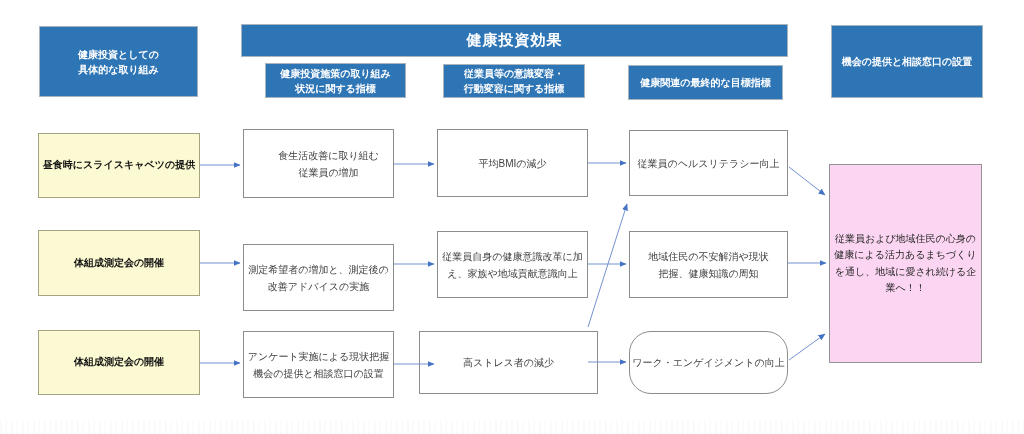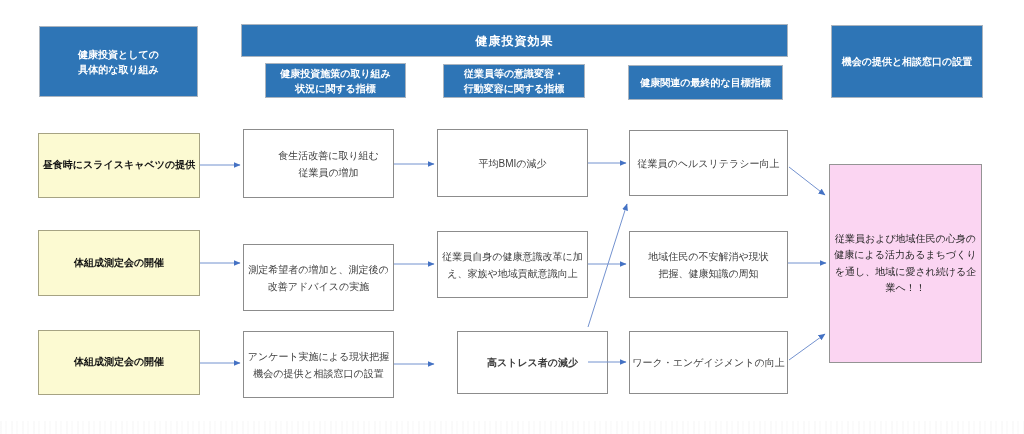--- a/index.html
+++ b/index.html
@@ -21,21 +21,21 @@
     font-size: 10px;
   }
   
   .hdr {
     background: var(--blue, #2E75B6);
     color: #ffffff;
     font-weight: bold;
     border: 1px solid #aab4bf;
     line-height: 1.5;
   }
-  .banner { font-size: 12px; letter-spacing: 1px; }
+  .banner { font-size: 15px; letter-spacing: 1px; }
   
   .act {
     background: var(--yellow, #FCFAD2);
     border: 1px solid var(--yellow-border, #A6A383);
     color: #111111;
     font-weight: bold;
     white-space: nowrap;
   }
   
   .met {
@@ -94,26 +94,26 @@
   <div class="box met" style="left:243px; top:129px; width:151px; height:69px;padding-left:20px;">食生活改善に取り組む
 従業員の増加</div>
   <div class="box met" style="left:243px; top:244px; width:151px; height:67px;">測定希望者の増加と、測定後の
 改善アドバイスの実施</div>
   <div class="box met" style="left:243px; top:331px; width:151px; height:67px;">アンケート実施による現状把握
 機会の提供と相談窓口の設置</div>
 
   <div class="box met" style="left:437px; top:129px; width:151px; height:68px;">平均BMIの減少</div>
   <div class="box met" style="left:437px; top:231px; width:151px; height:67px;">従業員自身の健康意識改革に加
 え、家族や地域貢献意識向上</div>
-  <div class="box met" style="left:457px; top:331px; width:151px; height:63px;font-weight:bold;">高ストレス者の減少</div>
+  <div class="box met" style="left:419px; top:331px; width:179px; height:63px;">高ストレス者の減少</div>
 
   <div class="box met" style="left:629px; top:130px; width:159px; height:66px;">従業員のヘルスリテラシー向上</div>
   <div class="box met" style="left:629px; top:231px; width:159px; height:67px;">地域住民の不安解消や現状
 把握、健康知識の周知</div>
-  <div class="box met" style="left:629px; top:331px; width:159px; height:63px;">ワーク・エンゲイジメントの向上</div>
+  <div class="box met" style="left:629px; top:331px; width:159px; height:63px;border-radius:22px;">ワーク・エンゲイジメントの向上</div>
 
   <div class="box goal" style="left:829px; top:164px; width:153px; height:199px;">従業員および地域住民の心身の
 健康による活力あるまちづくり
 を通し、地域に愛され続ける企
 業へ！！</div>
 
   <svg id="arrows" width="1024" height="434" viewBox="0 0 1024 434">
     <defs>
       <marker id="ah" markerWidth="8" markerHeight="8" refX="6.5" refY="3" orient="auto" markerUnits="userSpaceOnUse">
         <path class="head" d="M0,0 L7,3 L0,6 Z"></path>

